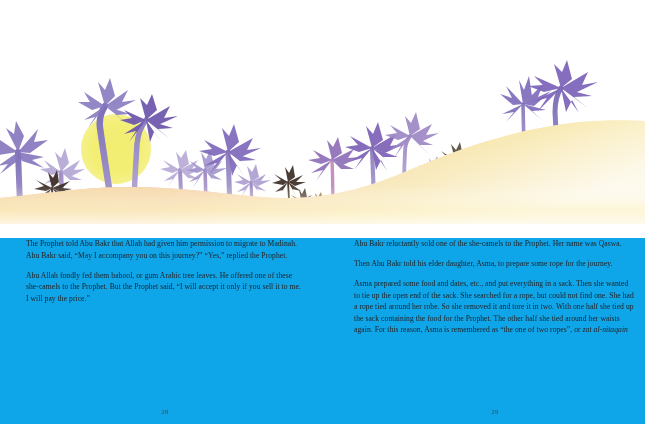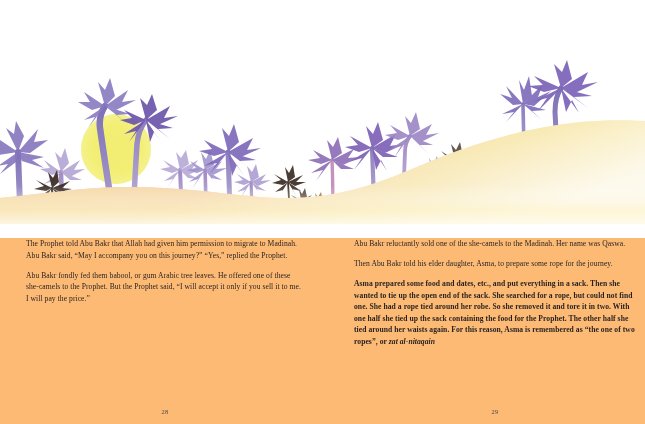--- a/index.html
+++ b/index.html
@@ -13,21 +13,21 @@
     overflow: hidden;
     font-family: "Liberation Serif", "DejaVu Serif", serif;
     position: relative;
   }
 
   #book-spread {
     position: absolute;
     left: 0; top: 0;
     width: 645px;
     height: 424px;
-    background: #fdba74;
+    background: #0ea5e9;
   }
 
   
   #illustration {
     position: absolute;
     left: 0; top: 0;
     width: 645px;
     height: 238px;
     overflow: hidden;
   }
@@ -58,21 +58,20 @@
     line-height: 11.6px;
     color: #231f20;
     text-align: left;
     letter-spacing: 0.06px;
   }
   .para {
     margin: 0 0 8.4px 0;
   }
   .para.tight {
     margin-bottom: 0;
-    font-weight: bold;
   }
   .para em {
     font-style: italic;
   }
 
   .folio {
     position: absolute;
     bottom: 9px;
     left: 0;
     width: 100%;
@@ -423,28 +422,28 @@
         <rect x="0" y="224" width="645" height="14" fill="#ffffff"></rect>
       </g>
     </svg>
   </div>
 
   <div id="pages">
 
     <div class="page left">
       <div class="page-body">
         <p class="para">The Prophet told Abu Bakr that Allah had given him permission to migrate to Madinah. Abu Bakr said, “May I accompany you on this journey?” “Yes,” replied the Prophet.</p>
-        <p class="para">Abu Bakr fondly fed them babool, or gum Arabic tree leaves. He offered one of these she-camels to the Prophet. But the Prophet said, “I will accept it only if you sell it to me. I will pay the price.”</p>
+        <p class="para">Abu Allah fondly fed them babool, or gum Arabic tree leaves. He offered one of these she-camels to the Prophet. But the Prophet said, “I will accept it only if you sell it to me. I will pay the price.”</p>
       </div>
       <div class="folio">28</div>
     </div>
 
     <div class="page right">
       <div class="page-body">
-        <p class="para">Abu Bakr reluctantly sold one of the she-camels to the Madinah. Her name was Qaswa.</p>
+        <p class="para">Abu Bakr reluctantly sold one of the she-camels to the Prophet. Her name was Qaswa.</p>
         <p class="para">Then Abu Bakr told his elder daughter, Asma, to prepare some rope for the journey.</p>
         <p class="para tight"><span>Asma prepared some food and dates, etc., and put everything in a sack. Then she wanted to tie up the open end of the sack. She searched for a rope, but could not find one. She had a rope tied around her robe. So she removed it and tore it in two. With one half she tied up the sack containing the food for the Prophet. The other half she tied around her waists again. For this reason, Asma is remembered as “the one of two ropes”, or </span><em>zat al-nitaqain</em><span></span></p>
       </div>
       <div class="folio">29</div>
     </div>
 
   </div>
 </div>
 
 </body></html>

